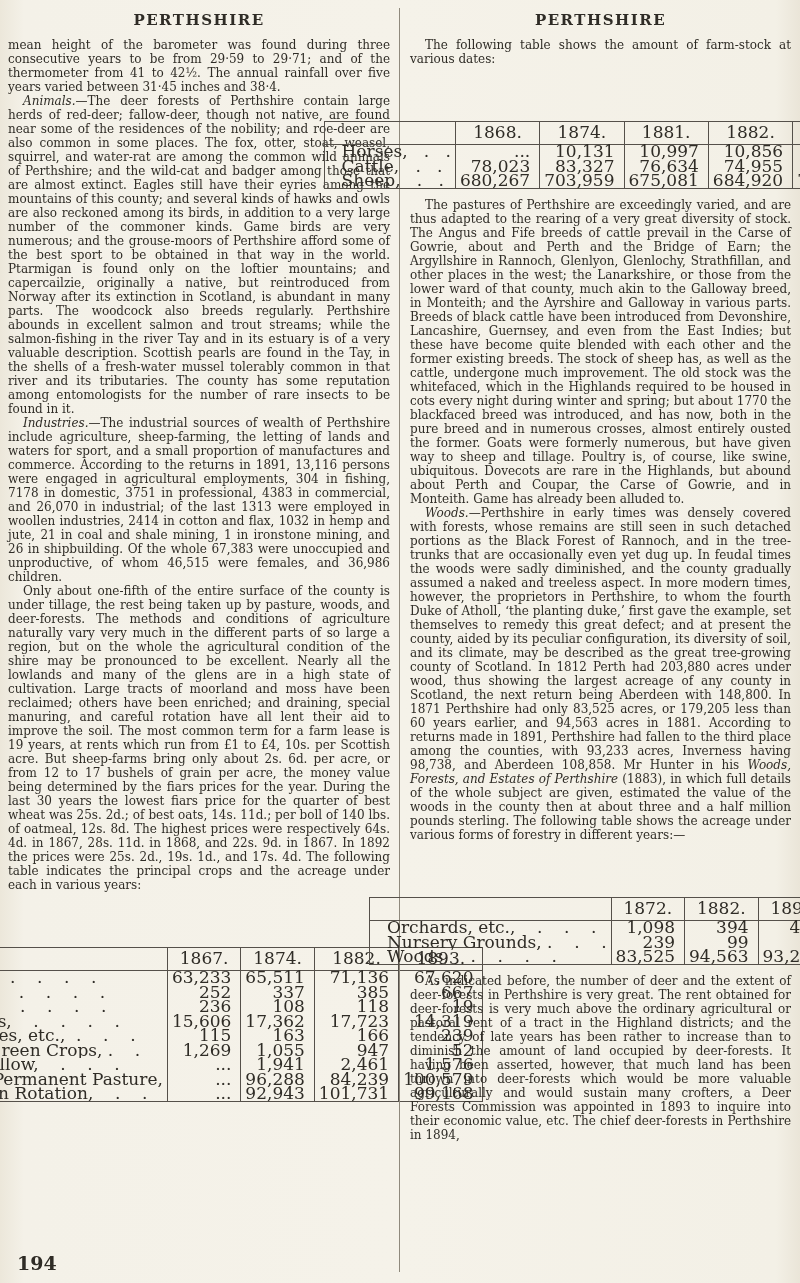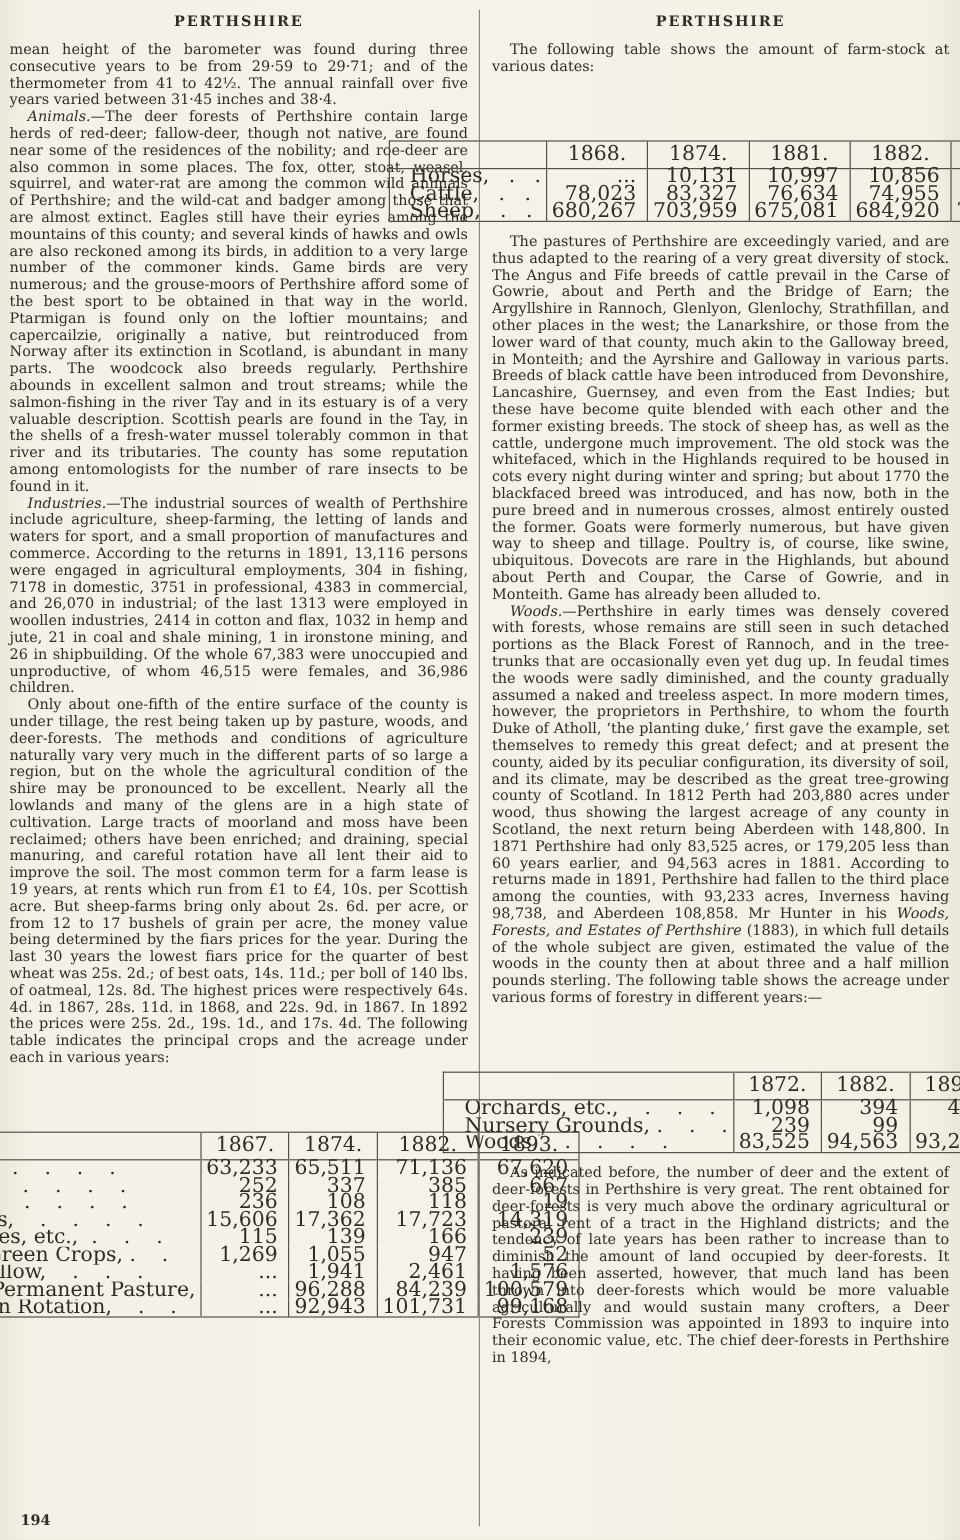--- a/index.html
+++ b/index.html
@@ -15,21 +15,21 @@
     color: #2f2c26;
     position: relative;
     overflow: hidden;
   }
   .cols { display: flex; align-items: stretch; height: 1272px; padding-top: 8px; }
   .col-left  { width: 399px; padding: 0 9px 0 8px; }
   .col-right { width: 400px; padding: 0 9px 0 10px; }
   .rule { width: 1px; background: #8f897c; }
   .colhead {
     text-align: center; font-weight: bold;
-    font-size: 12px; letter-spacing: 1.5px;
+    font-size: 15px; letter-spacing: 1.5px;
     margin: 3px 0 9px 0;
   }
   p.para {
     margin: 0; text-align: justify;
     font-size: 12px; line-height: 14px;
   }
   p.indent { text-indent: 15px; }
   .it { font-style: italic; margin-top: 32px; }
   .twrap { margin: 11px 0 9px 0; display: flex; justify-content: center; }
   table.dtable {
@@ -46,21 +46,21 @@
   .dtable td.label { white-space: pre; overflow: hidden; padding-left: 17px; }
   .dtable tbody tr td { padding-top: 0.5px; padding-bottom: 0.5px; }
   .t-crops td.label, .t-crops th.labelhead { width: 166px; }
   .t-crops td.num,  .t-crops th.year { width: 52px; }
   .t-stock td.label, .t-stock th.labelhead { width: 62px; }
   .t-stock td.num,  .t-stock th.year { width: 59px; }
   .t-forestry td.label, .t-forestry th.labelhead { width: 140px; }
   .t-forestry td.num,  .t-forestry th.year { width: 75px; }
   .pagenum {
     position: absolute; left: 17px; bottom: 9px;
-    font-size: 12px; font-weight: bold;
+    font-size: 19px; font-weight: bold;
   }
 </style>
 </head>
 <body>
 
 <div class="page">
   <div class="cols">
     <div class="col-left">
       <div class="colhead">PERTHSHIRE</div>
       <div>
@@ -104,21 +104,21 @@
                 <tr>
                   <td class="label">Potatoes,    .    .    .    .</td>
                   <td class="num vline">15,606</td>
                   <td class="num vline">17,362</td>
                   <td class="num vline">17,723</td>
                   <td class="num vline">14,319</td>
                 </tr>
                 <tr>
                   <td class="label">Cabbages, etc.,  .    .    .</td>
                   <td class="num vline">115</td>
-                  <td class="num vline">139</td>
+                  <td class="num vline">163</td>
                   <td class="num vline">166</td>
                   <td class="num vline">239</td>
                 </tr>
                 <tr>
                   <td class="label">Other Green Crops, .    .</td>
                   <td class="num vline">1,269</td>
                   <td class="num vline">1,055</td>
                   <td class="num vline">947</td>
                   <td class="num vline">52</td>
                 </tr>

